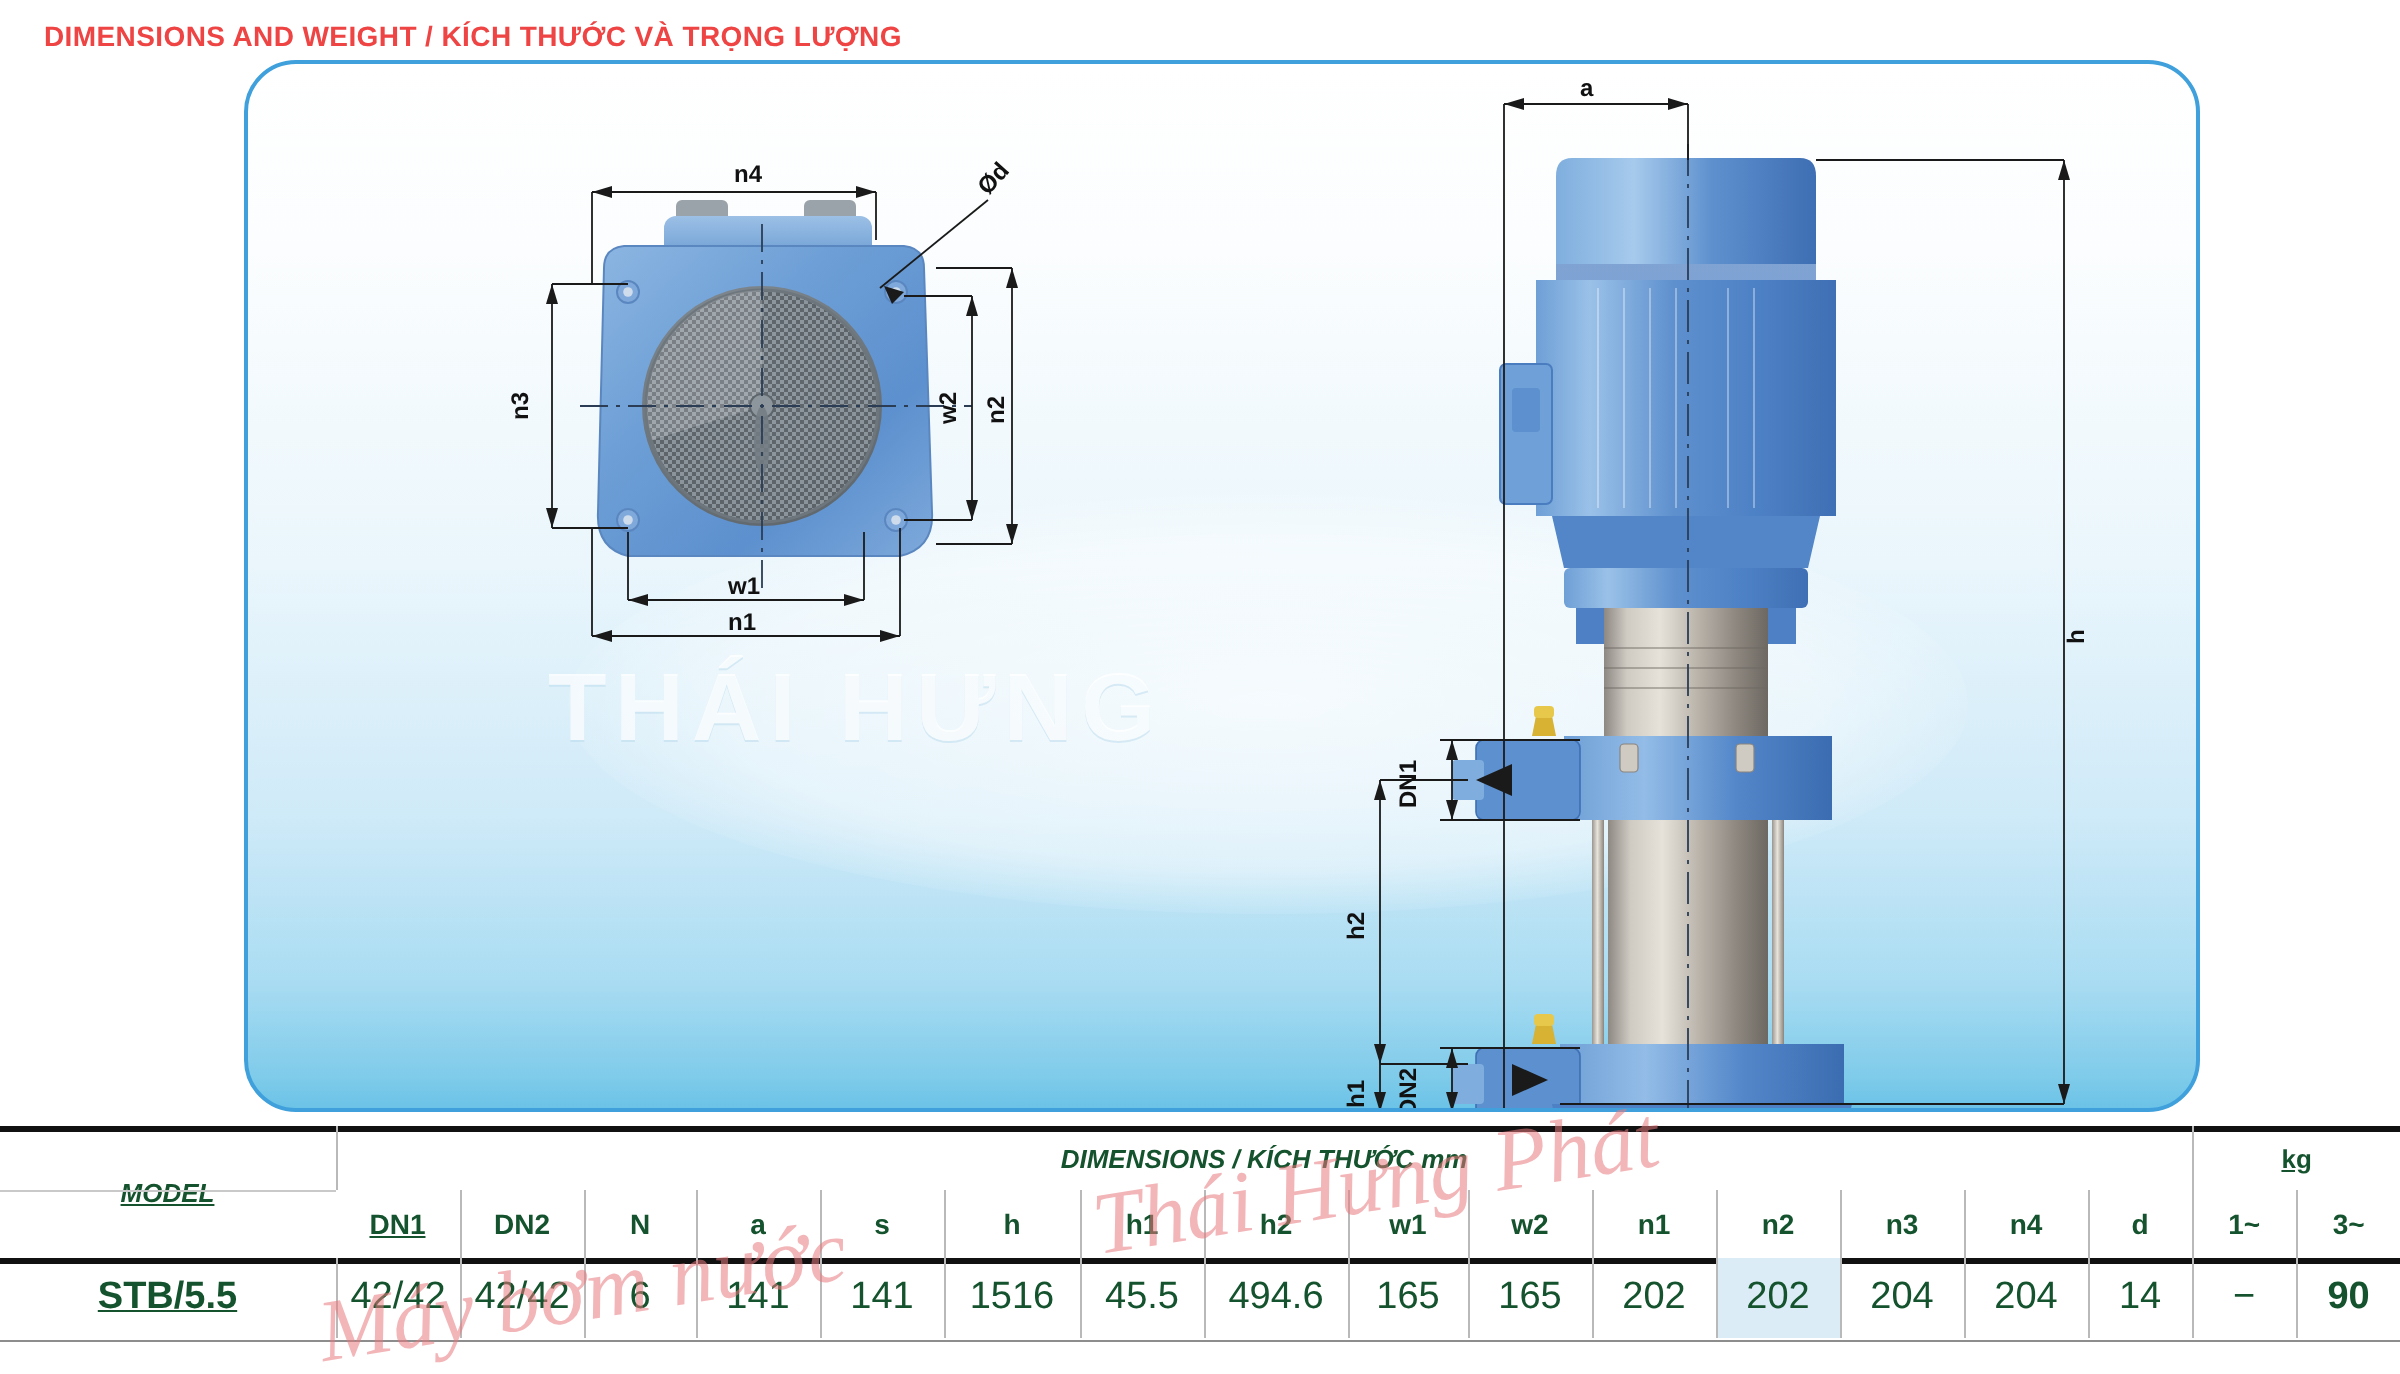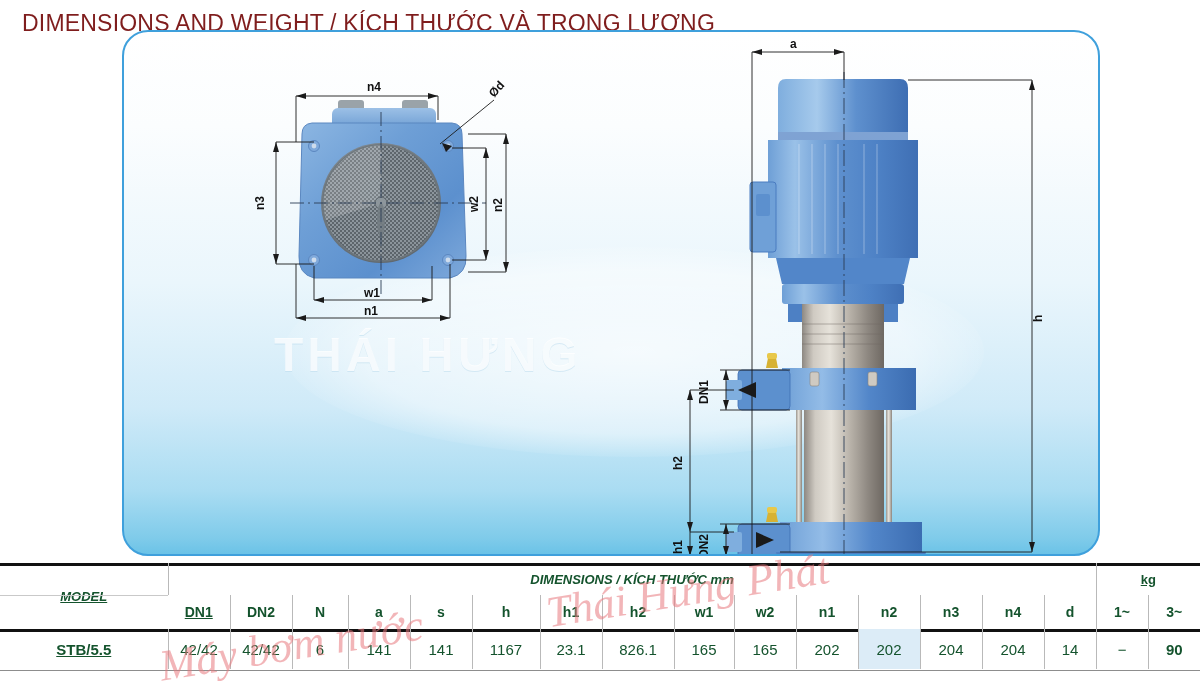--- a/index.html
+++ b/index.html
@@ -8,22 +8,22 @@
     width:1200px; height:687px;
     background:#ffffff;
     font-family:"Liberation Sans", sans-serif;
     overflow:hidden;
     position:relative;
   }
 
   
   .title {
     position:absolute; left:22px; top:10px;
-    font-size:23px; font-weight:normal; letter-spacing:.2px;
-    color:#7f1d1d; white-space:nowrap;
+    font-size:14px; font-weight:bold; letter-spacing:.2px;
+    color:#ef4444; white-space:nowrap;
   }
 
   
   .panel {
     position:absolute; left:122px; top:30px;
     width:978px; height:526px;
     border:2px solid #3FA0DC;
     border-radius:26px;
     background:linear-gradient(180deg,#ffffff 0%,#fbfdfe 18%,#eaf6fc 48%,#cfeaf8 72%,#a9dcf2 88%,#7fcbea 97%,#6bc3e7 100%);
     overflow:hidden;
@@ -51,21 +51,21 @@
   }
   table.dims th, table.dims td {
     border-left:1px solid #b9b9b9;
     text-align:center; color:#14532d;
     padding:0;
   }
   table.dims th:first-child, table.dims td:first-child { border-left:none;text-decoration:underline; }
   .row-group th { font-size:13px; font-weight:bold; font-style:italic; height:32px; border-bottom:none; }
   .row-group th.plain { font-style:normal;text-decoration:underline; }
   .row-head th { font-size:14px; font-weight:bold; height:34px; }
-  .row-data td { font-size:15px; height:40px; }
+  .row-data td { font-size:19px; height:40px; }
   .model-cell {
     font-size:15px; font-weight:bold;
     border-left:none !important;
   }
   .th-model { font-size:15px; font-weight:bold; border-bottom:none !important; }
   .hl { background:#dcecf7; }
   .bold { font-weight:bold; }
 
   .rule-top   { position:absolute; left:0; top:563px; width:1200px; height:3px; background:#111; }
   .rule-mid   { position:absolute; left:0; top:629px; width:1200px; height:3px; background:#111; }
@@ -394,23 +394,23 @@
         <th>1~</th>
         <th>3~</th>
       </tr>
       <tr class="row-data">
         <td class="model-cell">STB/5.5</td>
         <td>42/42</td>
         <td>42/42</td>
         <td>6</td>
         <td>141</td>
         <td>141</td>
-        <td>1167</td>
-        <td>23.1</td>
-        <td>826.1</td>
+        <td>1516</td>
+        <td>45.5</td>
+        <td>494.6</td>
         <td>165</td>
         <td>165</td>
         <td>202</td>
         <td class="hl">202</td>
         <td>204</td>
         <td>204</td>
         <td>14</td>
         <td>−</td>
         <td class="bold">90</td>
       </tr>

